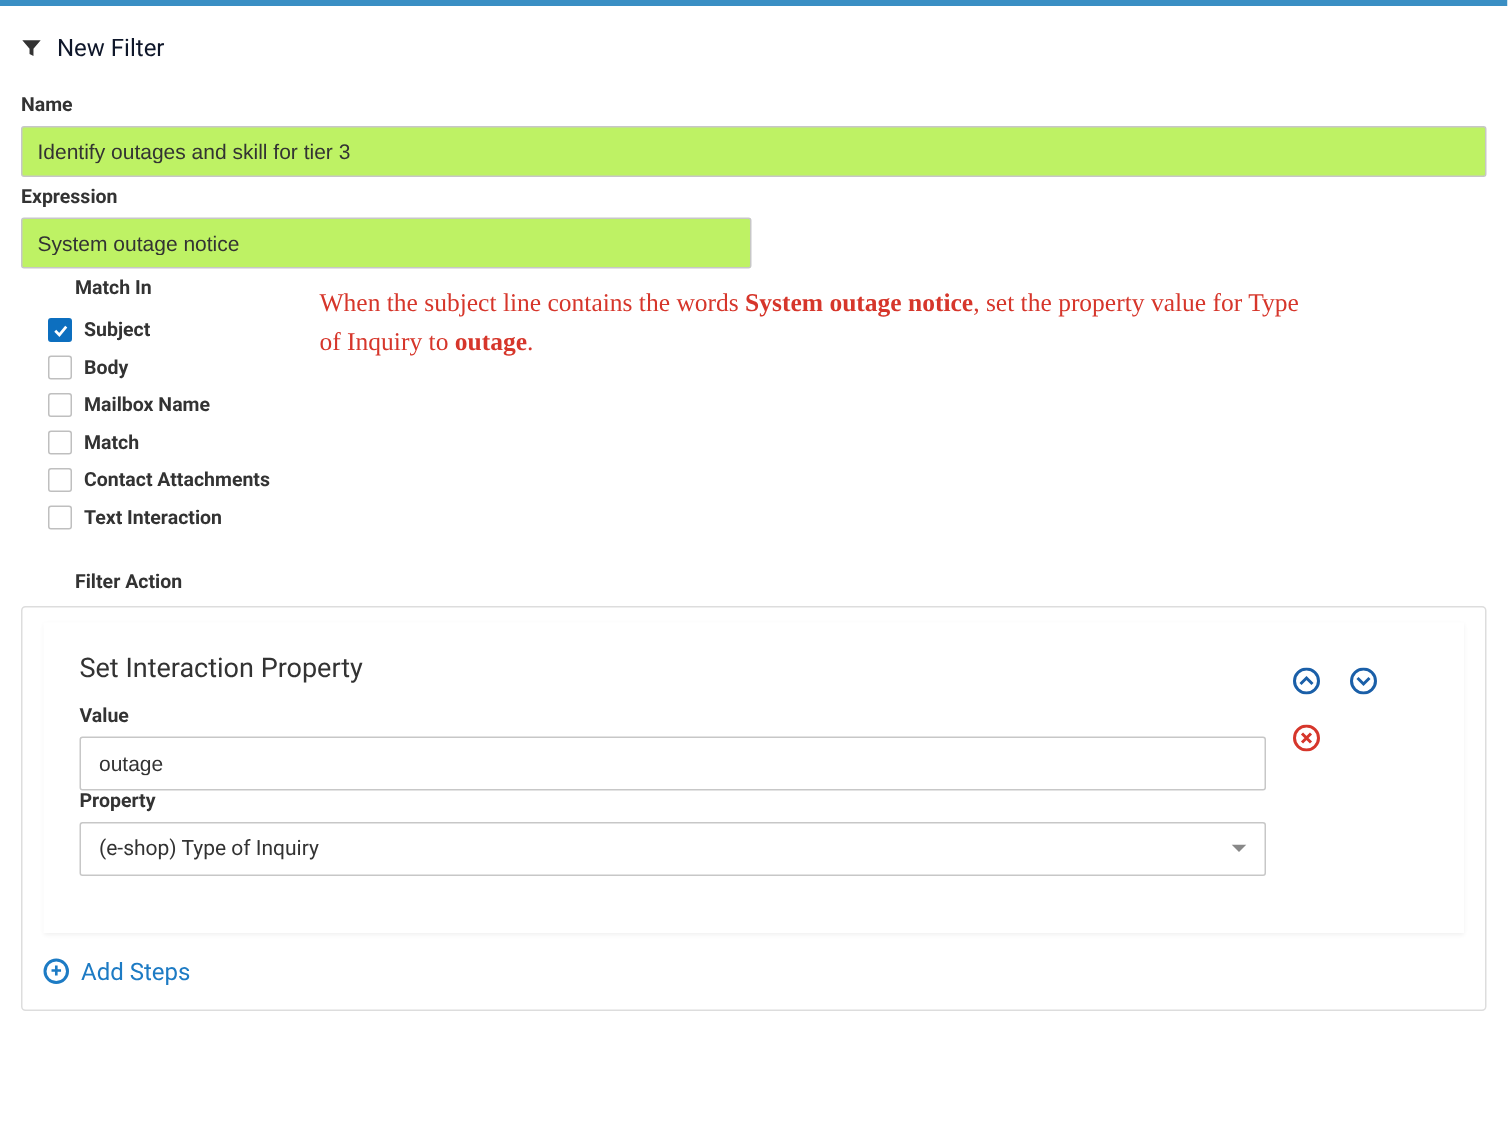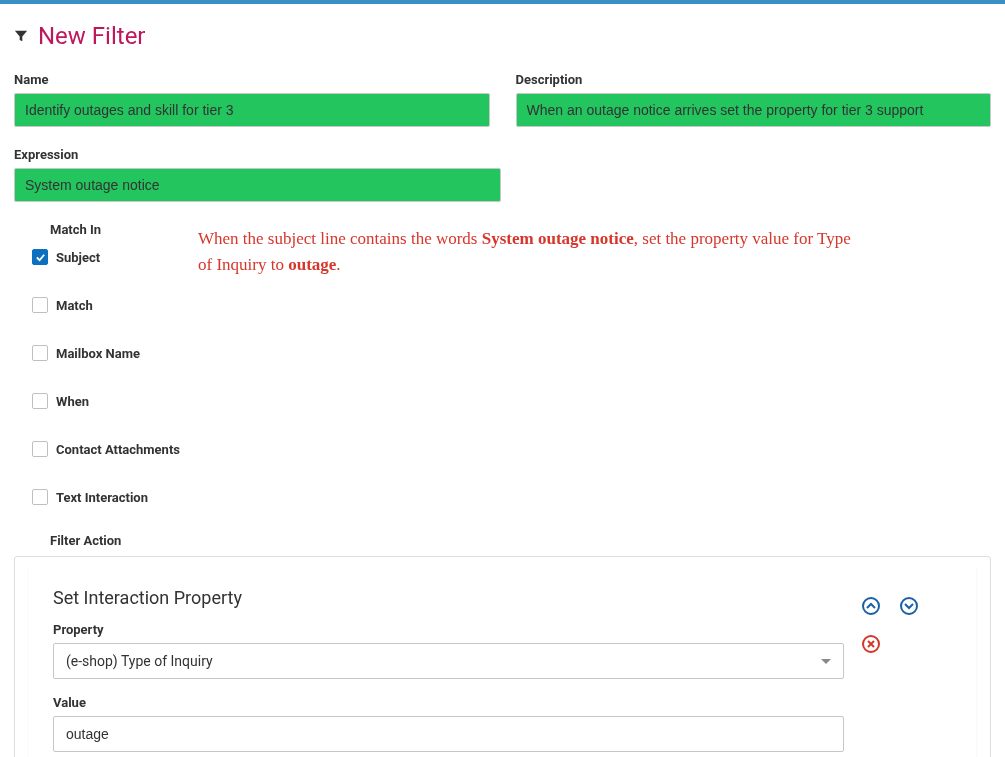--- a/index.html
+++ b/index.html
@@ -25,28 +25,28 @@
   .page-title-row {
     display: flex;
     align-items: center;
     gap: 10px;
     margin-bottom: 22px;
   }
   .filter-icon {
     width: 14px; height: 14px;
   }
   .page-title {
-    font-size: 24px;
+    font-size: 16px;
     font-weight: 400;
-    color: #be185d;
+    color: #0f172a;
   }
   .form-row {
     display: flex;
     gap: 26px;
-    margin-bottom: 20px;
+    margin-bottom: 6px;
   }
   .form-col {
     flex: 1;
     display: flex;
     flex-direction: column;
   }
   .field-label {
     font-size: 13px;
     font-weight: 700;
     color: #333;
@@ -54,34 +54,34 @@
   }
   .text-input {
     width: 100%;
     height: 34px;
     padding: 6px 10px;
     border: 1px solid #c7c7c7;
     border-radius: 2px;
     font-size: 14px;
     color: #333;
     outline: none;
-    background: #22c55e;
+    background: #bef264;
   }
   .half-width { width: 487px; }
   .section-label {
     font-size: 13px;
     font-weight: 700;
     color: #333;
     margin-bottom: 8px;
     margin-left: 36px;
   }
   .match-in-group {
     display: flex;
     flex-direction: column;
-    gap: 32px;
+    gap: 9px;
     padding-left: 18px;
     padding-top: 4px;
     text-align: right;
   }
   .check-row {
     display: flex;
     align-items: center;
     gap: 8px;
   }
   .checkbox {
@@ -104,20 +104,21 @@
   .check-label {
     font-size: 13px;
     font-weight: 700;
     color: #333;
   }
   .annotation {
     font-family: Georgia, "Times New Roman", serif;
     font-size: 17px;
     color: #d6362b;
     line-height: 1.55;
+    margin-left: 15px;
   }
   .annotation .bold { font-weight: 700; }
   .match-flex {
     display: flex;
     align-items: flex-start;
     gap: 14px;
     margin-bottom: 28px;
   }
   .match-left { width: 170px; flex-shrink: 0; }
   .annot-top { padding-top: 4px; max-width: 660px; }
@@ -231,24 +232,20 @@
           </svg>
       </span>
       <span class="page-title">New Filter</span>
     </div>
 
     <div class="form-row">
       <div class="form-col">
         <label class="field-label">Name</label>
         <input class="text-input" type="text" value="Identify outages and skill for tier 3" style="">
       </div>
-      <div class="form-col">
-        <label class="field-label">Description</label>
-        <input class="text-input" type="text" value="When an outage notice arrives set the property for tier 3 support" style="">
-      </div>
     </div>
 
     <div class="form-row">
       <div class="form-col half-width" style="flex:none;">
         <label class="field-label">Expression</label>
         <input class="text-input" type="text" value="System outage notice" style="">
       </div>
     </div>
 
     <div class="match-flex">
@@ -258,29 +255,29 @@
             <div class="check-row">
               <span class="checkbox checked">
                 <svg viewBox="0 0 12 12">
                   <path d="M2 6l3 3 5-6" fill="none" stroke="#fff" stroke-width="2"></path>
                 </svg>
               </span>
               <span class="check-label">Subject</span>
             </div>
             <div class="check-row">
               <span class="checkbox"></span>
+              <span class="check-label">Body</span>
+            </div>
+            <div class="check-row">
+              <span class="checkbox"></span>
+              <span class="check-label">Mailbox Name</span>
+            </div>
+            <div class="check-row">
+              <span class="checkbox"></span>
               <span class="check-label">Match</span>
-            </div>
-            <div class="check-row">
-              <span class="checkbox"></span>
-              <span class="check-label">Mailbox Name</span>
-            </div>
-            <div class="check-row">
-              <span class="checkbox"></span>
-              <span class="check-label">When</span>
             </div>
             <div class="check-row">
               <span class="checkbox"></span>
               <span class="check-label">Contact Attachments</span>
             </div>
             <div class="check-row">
               <span class="checkbox"></span>
               <span class="check-label">Text Interaction</span>
             </div>
           </div>
@@ -288,36 +285,36 @@
       <div class="annotation annot-top">
         <span>When the subject line contains the words </span><span class="bold">System outage notice</span><span>, set the property value for Type of Inquiry to </span><span class="bold">outage</span><span>.</span>
       </div>
     </div>
 
     <div class="section-label">Filter Action</div>
     <div class="filter-action-box">
       <div class="step-card">
         <div class="step-card-main">
           <div class="step-title">Set Interaction Property</div>
+
+          <div class="prop-field" style="margin-bottom:0;">
+            <div class="field-label">Value</div>
+            <input class="value-input" type="text" value="outage" style="">
+          </div>
 
           <div class="prop-field">
             <div class="field-label">Property</div>
             <div class="select-box">
               <span>(e-shop) Type of Inquiry</span>
               <span class="select-caret">
                 <svg width="10" height="6" viewBox="0 0 10 6">
                     <path d="M0 0l5 5 5-5z" fill="#888"></path>
                   </svg>
               </span>
             </div>
-          </div>
-
-          <div class="prop-field" style="margin-bottom:0;">
-            <div class="field-label">Value</div>
-            <input class="value-input" type="text" value="outage" style="">
           </div>
 
         </div>
 
         <div class="step-controls">
           <div class="step-controls-row">
             <span class="circ-btn">
               <svg viewBox="0 0 18 18">
                   <circle cx="9" cy="9" r="8" fill="none" stroke="#1a5fa8" stroke-width="2"></circle>
                   <path d="M5 11l4-4 4 4" fill="none" stroke="#1a5fa8" stroke-width="2"></path>

